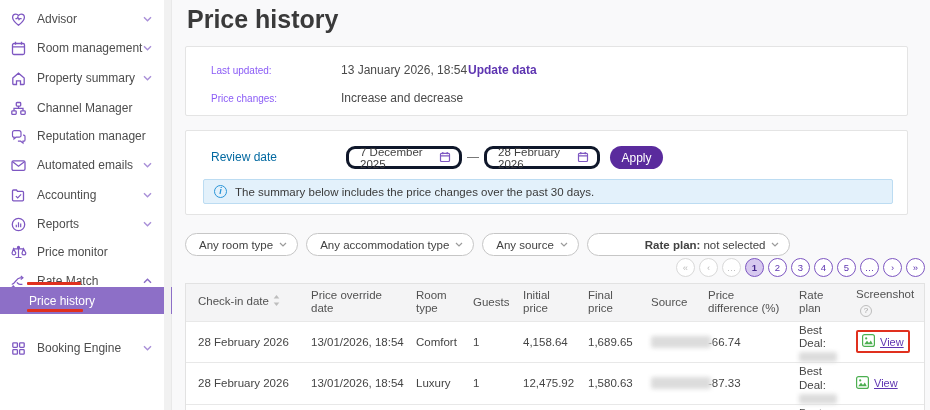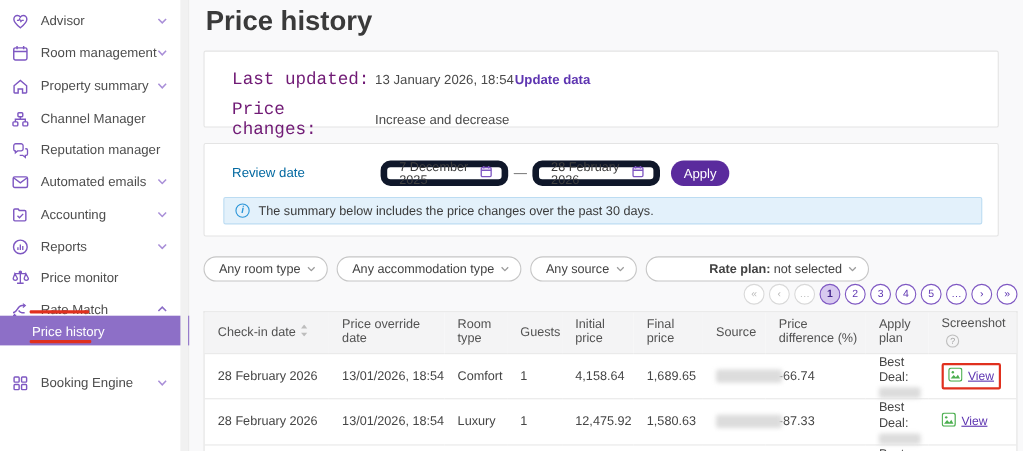--- a/index.html
+++ b/index.html
@@ -17,27 +17,27 @@
   .nav-sub { position:absolute; left:0; top:287px; width:172px; height:27px; background:#8d6fc7; display:flex; align-items:center; padding-left:29px; cursor:pointer; }
   .nav-sub .lbl { font-size:12px; color:#ffffff; }
   .red-underline { position:absolute; height:3px; background:#e0301e; border-radius:1px; z-index:5; }
 
   
   .page-title { position:absolute; left:187px; top:5px; font-size:25px; font-weight:600; color:#3a3a3a; }
 
   .card { position:absolute; background:#ffffff; border:1px solid #e4e4e4; border-radius:2px; }
   .card-summary { left:185px; top:46px; width:723px; height:70px; }
   .sum-row { position:absolute; left:25px; display:flex; align-items:center; }
-  .sum-row .k { width:130px; font-size:16px; color:#701a75;font-family:Liberation Mono, monospace; }
+  .sum-row .k { width:130px; font-size:10px; color:#8b5cf6; }
   .sum-row .v { width:127px; font-size:12px; color:#4a4a4a; }
   .link { font-size:12px; color:#5e35b1; font-weight:700; cursor:pointer; }
 
   .card-review { left:185px; top:130px; width:723px; height:85px; }
   .review-label { position:absolute; left:25px; top:19px; font-size:12px; color:#0369a1; }
-  .date-input { position:absolute; top:15px; width:116px; height:23px; border:6px solid #0f172a; border-radius:9px; background:#fff; display:flex; align-items:center; justify-content:space-between; padding:0 8px 0 11px; font-size:11.5px; color:#3f3f3f; cursor:pointer; }
+  .date-input { position:absolute; top:15px; width:116px; height:23px; border:3px solid #0f172a; border-radius:9px; background:#fff; display:flex; align-items:center; justify-content:space-between; padding:0 8px 0 11px; font-size:11.5px; color:#3f3f3f; cursor:pointer; }
   .date-from { left:160px; } .date-to { left:298px; }
   .range-dash { position:absolute; left:281px; top:19px; font-size:12px; color:#666; }
   .btn-apply { position:absolute; left:424px; top:15px; width:53px; height:23px; background:#5a2b9d; color:#fff; border:none; border-radius:12px; font-size:12px; font-family:inherit; cursor:pointer; }
   .info-banner { position:absolute; left:17px; top:48px; width:690px; height:25px; background:#e3f1fb; border:1px solid #bcdcf2; border-radius:2px; display:flex; align-items:center; padding-left:10px; }
   .info-icon { width:13px; height:13px; border:1px solid #2a95d8; border-radius:50%; color:#2a95d8; font-size:9px; line-height:11px; text-align:center; font-style:italic; font-weight:700; margin-right:8px; flex:0 0 13px; }
   .info-text { font-size:11.5px; color:#3a3a3a; }
 
   
   .filters { position:absolute; left:185px; top:233px; display:flex; gap:8px; }
   .pill { height:23px; border:1px solid #c6c6c6; border-radius:12px; background:#fff; display:flex; align-items:center; padding:0 10px 0 13px; font-size:11.5px; color:#424242; cursor:pointer; white-space:nowrap; }
@@ -352,21 +352,21 @@
                   <path d="M3.5 0 6.3 3.6H.7z" fill="#bdbdbd"></path>
                   <path d="M3.5 11 .7 7.4h5.6z" fill="#bdbdbd"></path>
                 </svg></span></th>
           <th>Price override date</th>
           <th>Room type</th>
           <th>Guests</th>
           <th>Initial price</th>
           <th>Final price</th>
           <th>Source</th>
           <th>Price difference (%)</th>
-          <th>Apply plan</th>
+          <th>Rate plan</th>
           <th><span>Screenshot</span><span class="help-ic">?</span></th>
         </tr>
       </thead>
       <tbody>
         <tr>
           <td>28 February 2026</td>
           <td>13/01/2026, 18:54</td>
           <td>Comfort</td>
           <td>1</td>
           <td>4,158.64</td>

